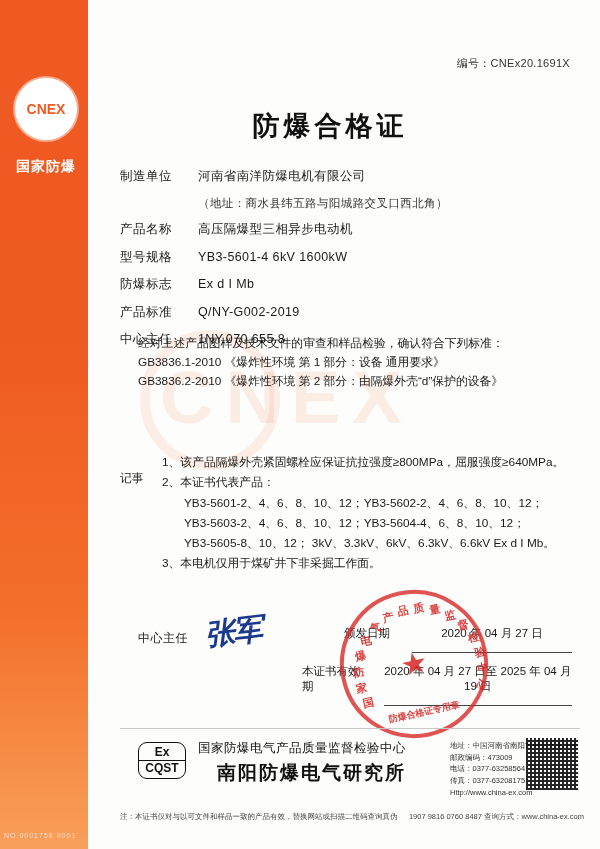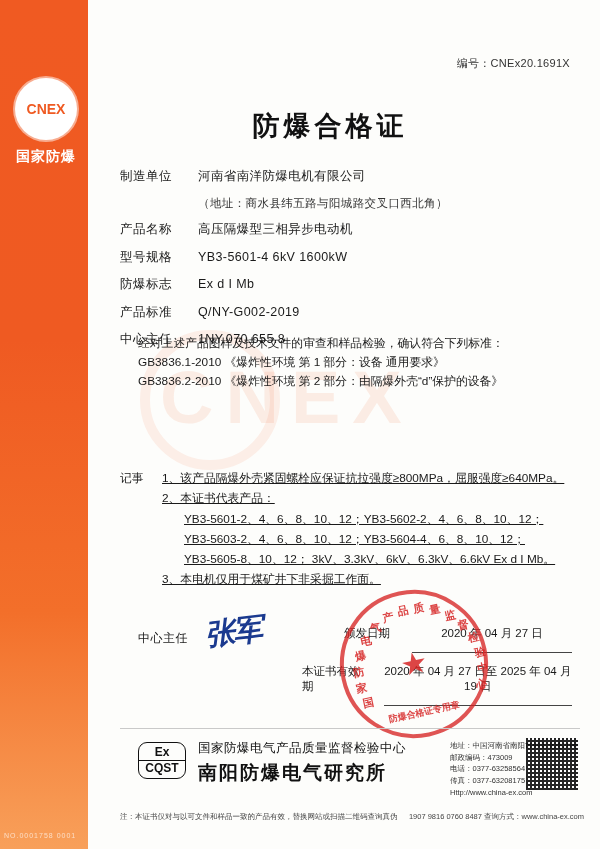--- a/index.html
+++ b/index.html
@@ -31,21 +31,21 @@
   .logo-circle{
     width:62px;height:62px;border-radius:50%;
     background:#ffffff;margin:0 auto;
     display:flex;align-items:center;justify-content:center;
     box-shadow:0 0 0 2px rgba(255,255,255,0.5);
   }
   .logo-circle span{
     color:#ef5a22;font-weight:bold;font-size:14px;letter-spacing:0px;
   }
   .logo-sub{
-    margin-top:8px;color:#ffffff;font-weight:bold;font-size:14px;letter-spacing:1px;
+    margin-top:18px;color:#ffffff;font-weight:bold;font-size:14px;letter-spacing:1px;
   }
   
   .doc-code{
     position:absolute;right:30px;top:56px;
     font-size:11px;color:#333;letter-spacing:0.3px;
   }
   .title{
     position:absolute;left:130px;top:108px;width:400px;
     text-align:center;font-size:27px;font-weight:bold;color:#111;
     letter-spacing:4px;
@@ -76,21 +76,21 @@
   .statement{
     position:absolute;left:138px;top:334px;width:430px;
     font-size:11.8px;color:#1a1a1a;line-height:1.62;
   }
   
   .notes{
     position:absolute;left:120px;top:452px;width:460px;
     font-size:11.8px;color:#1a1a1a;line-height:1.72;
   }
   .notes .nlabel{position:absolute;left:0;top:16px;width:38px;}
-  .notes ol{margin:16px;padding:0;list-style:none;margin-left:42px;text-decoration:underline;}
+  .notes ol{margin:0;padding:0;list-style:none;margin-left:42px;}
   .notes li{white-space:nowrap;}
   .notes li.indent{margin-left:22px;}
   
   .sig-label{
     position:absolute;left:138px;top:630px;font-size:12px;color:#1a1a1a;letter-spacing:0.5px;
   }
   .sig-script{
     position:absolute;left:205px;top:612px;
     font-family:"Liberation Serif","DejaVu Serif",serif;
     font-style:italic;font-weight:bold;font-size:30px;color:#1b3a8f;
@@ -138,21 +138,21 @@
     position:absolute;left:18px;top:6px;width:46px;
     border:1.5px solid #111;border-radius:9px;
     text-align:center;font-size:12px;font-weight:bold;color:#111;
     line-height:1.25;padding:2px 0;
   }
   .ex-badge .d{border-bottom:1.5px solid #111;}
   .foot-names{
     position:absolute;left:78px;top:4px;
   }
   .foot-names .fn1{font-size:12.5px;color:#111;letter-spacing:0.5px;}
-  .foot-names .fn2{font-size:19px;font-weight:bold;color:#111;letter-spacing:2px;margin-top:3px;}
+  .foot-names .fn2{font-size:19px;font-weight:bold;color:#111;letter-spacing:2px;margin-top:3px;text-align:right;}
   .foot-addr{
     position:absolute;left:330px;top:4px;font-size:7.5px;color:#333;line-height:1.55;
   }
   .qr{
     position:absolute;right:6px;top:2px;width:52px;height:52px;
     background:
       repeating-linear-gradient(90deg,#000 0 2px,#fff 2px 4px),
       repeating-linear-gradient(0deg,#000 0 2px,#fff 2px 4px);
     background-blend-mode:multiply;
     opacity:0.85;

